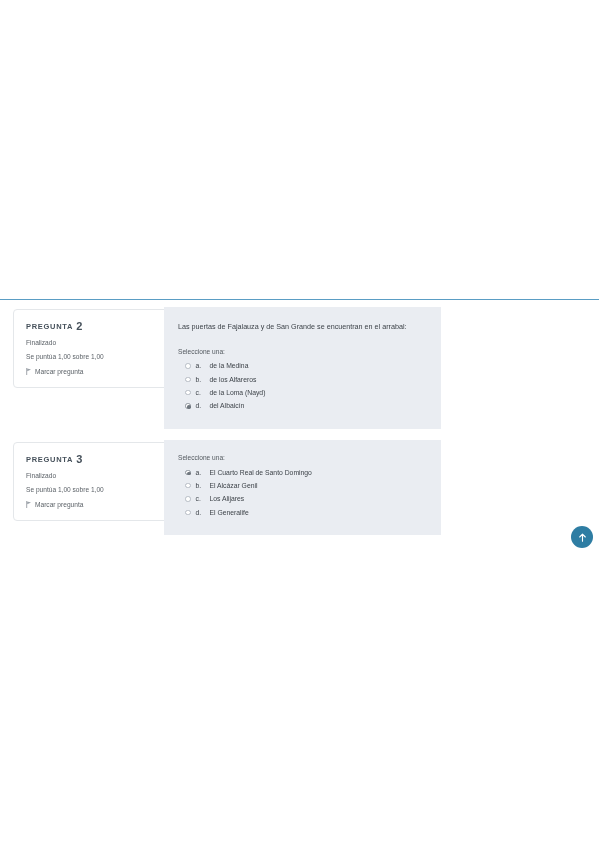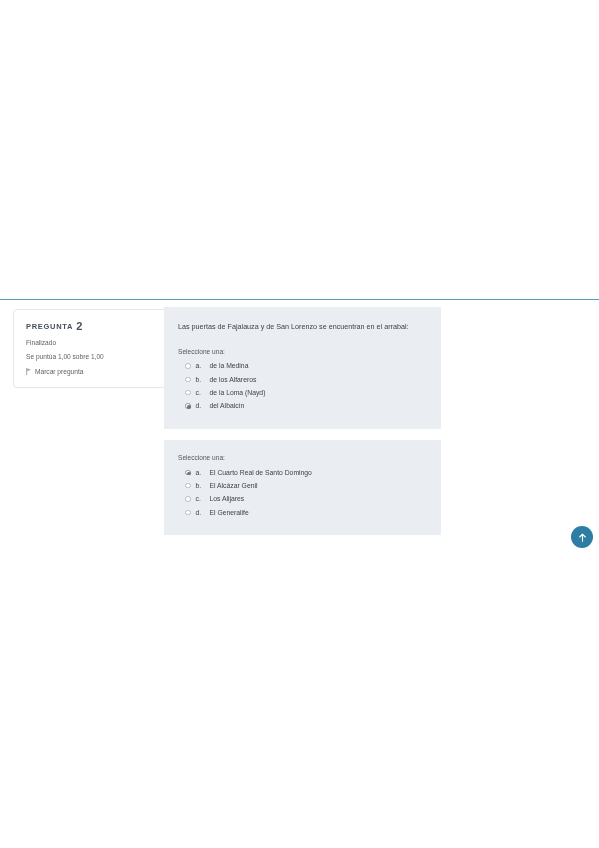--- a/index.html
+++ b/index.html
@@ -210,21 +210,21 @@
             <svg width="6" height="7" viewBox="0 0 6 7">
                 <path d="M0.7 0 L0.7 7" stroke="#7a8088" stroke-width="0.7" fill="none"></path>
                 <path d="M1.2 0.4 L5 1.6 L1.2 3.2 Z" fill="#9aa1a8"></path>
               </svg>
           </span>
           <span>Marcar pregunta</span>
         </div>
       </div>
 
       <div class="q-content" style="top:6px;">
-        <p class="q-text">Las puertas de Fajalauza y de San Lorenzo se encuentran en el arrabal:</p>
+        <p class="q-text">Las puertas de Fajalauza y de San Grande se encuentran en el arrabal:</p>
         <p class="select-label">Seleccione una:</p>
         <ul class="opt-list">
           <li class="opt">
             <span class="radio"></span>
             <span class="opt-letter">a.</span>
             <span class="opt-text">de la Medina</span>
           </li>
           <li class="opt">
             <span class="radio"></span>
             <span class="opt-letter">b.</span>
@@ -238,20 +238,36 @@
           <li class="opt">
             <span class="radio checked"></span>
             <span class="opt-letter">d.</span>
             <span class="opt-text">del Albaicín</span>
           </li>
         </ul>
       </div>
     </div>
 
     <div class="question-block" style="height:140px;">
+      <div class="info-box" style="top:8px;">
+        <div class="q-title">
+          <span>PREGUNTA</span><span class="qnum">3</span>
+        </div>
+        <p class="q-meta">Finalizado</p>
+        <p class="q-meta">Se puntúa 1,00 sobre 1,00</p>
+        <div class="flag-row">
+          <span class="flag-icon">
+            <svg width="6" height="7" viewBox="0 0 6 7">
+                <path d="M0.7 0 L0.7 7" stroke="#7a8088" stroke-width="0.7" fill="none"></path>
+                <path d="M1.2 0.4 L5 1.6 L1.2 3.2 Z" fill="#9aa1a8"></path>
+              </svg>
+          </span>
+          <span>Marcar pregunta</span>
+        </div>
+      </div>
 
       <div class="q-content" style="top:6px;">
         <p class="select-label">Seleccione una:</p>
         <ul class="opt-list">
           <li class="opt">
             <span class="radio checked"></span>
             <span class="opt-letter">a.</span>
             <span class="opt-text">El Cuarto Real de Santo Domingo</span>
           </li>
           <li class="opt">

